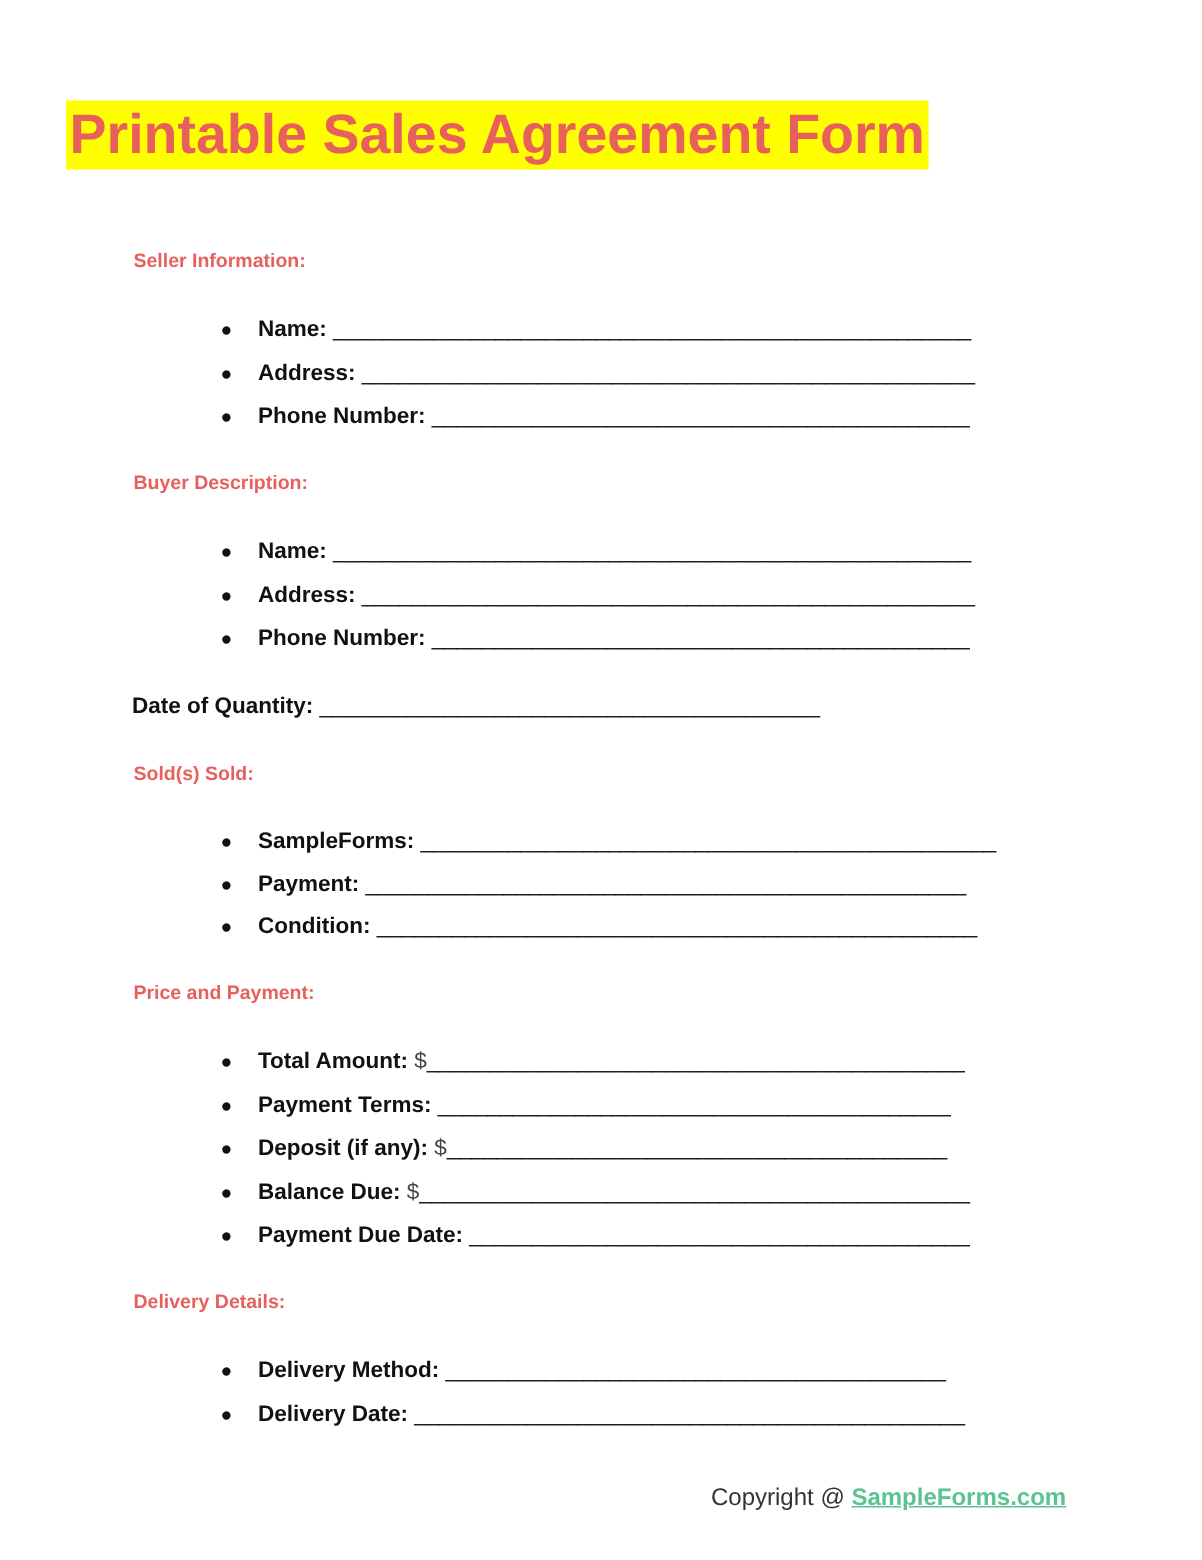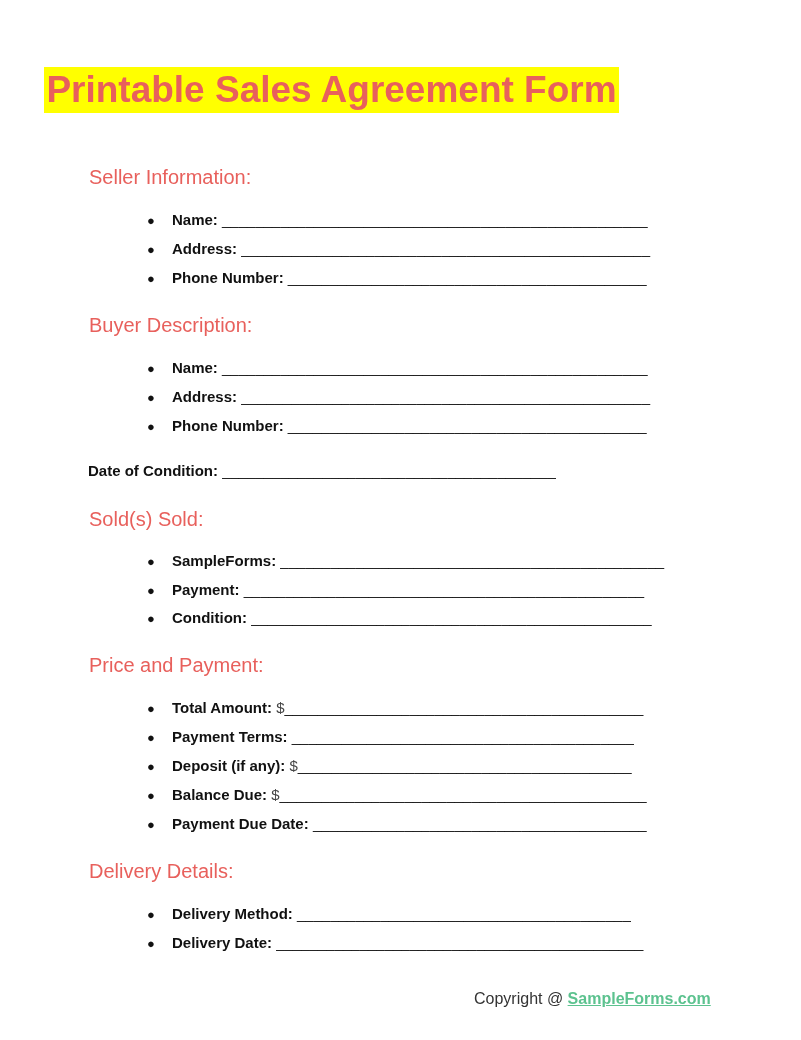--- a/index.html
+++ b/index.html
@@ -1,21 +1,21 @@
 <!DOCTYPE html>
 <html><head>
 <meta charset="utf-8">
 <style>
   html, body { margin:0; padding:0; background:#ffffff; }
   body { width:801px; height:1040px; position:relative; overflow:hidden;
          font-family:"Liberation Sans", sans-serif; color:#111; }
   .title-wrap { position:absolute; top:67px; left:0; width:663px; text-align:center; }
   .title { display:inline-block; background:#ffff00; color:#e8605c; font-weight:bold;
            font-size:37px; line-height:46px; padding:0 2px; }
-  .heading { position:absolute; left:89px; color:#e8605c; font-weight:normal; font-size:20px; }
+  .heading { position:absolute; left:89px; color:#e8605c; font-weight:bold; font-size:13px; }
   .item { position:absolute; left:111px; font-weight:bold; font-size:15px; white-space:nowrap;margin-left:36px; }
   .item .bullet { display:inline-block; width:25px; font-size:13px; }
   .item .dollar { font-weight:normal; color:#444; }
   .line { font-weight:normal; }
   .plain { position:absolute; left:88px; font-weight:bold; font-size:15px; white-space:nowrap; }
   .footer { position:absolute; top:990px; left:474px; font-size:16px; color:#333; }
   .footer a { color:#5cc28f; font-weight:bold; text-decoration:underline; }
 </style>
 </head>
 <body>
@@ -25,21 +25,21 @@
 <div class="heading" style="top:166px">Seller Information:</div>
 <div class="item" style="top:211px"><span class="bullet">●</span><span>Name:</span><span class="line"> ___________________________________________________</span></div>
 <div class="item" style="top:240px"><span class="bullet">●</span><span>Address:</span><span class="line"> _________________________________________________</span></div>
 <div class="item" style="top:269px"><span class="bullet">●</span><span>Phone Number:</span><span class="line"> ___________________________________________</span></div>
 
 <div class="heading" style="top:314px">Buyer Description:</div>
 <div class="item" style="top:359px"><span class="bullet">●</span><span>Name:</span><span class="line"> ___________________________________________________</span></div>
 <div class="item" style="top:388px"><span class="bullet">●</span><span>Address:</span><span class="line"> _________________________________________________</span></div>
 <div class="item" style="top:417px"><span class="bullet">●</span><span>Phone Number:</span><span class="line"> ___________________________________________</span></div>
 
-<div class="plain" style="top:462px"><span>Date of Condition:</span><span class="line"> ________________________________________</span></div>
+<div class="plain" style="top:462px"><span>Date of Quantity:</span><span class="line"> ________________________________________</span></div>
 
 <div class="heading" style="top:508px">Sold(s) Sold:</div>
 <div class="item" style="top:552px"><span class="bullet">●</span><span>SampleForms:</span><span class="line"> ______________________________________________</span></div>
 <div class="item" style="top:581px"><span class="bullet">●</span><span>Payment:</span><span class="line"> ________________________________________________</span></div>
 <div class="item" style="top:609px"><span class="bullet">●</span><span>Condition:</span><span class="line"> ________________________________________________</span></div>
 
 <div class="heading" style="top:654px">Price and Payment:</div>
 <div class="item" style="top:699px"><span class="bullet">●</span><span>Total Amount:</span><span class="dollar"> $</span><span class="line">___________________________________________</span></div>
 <div class="item" style="top:728px"><span class="bullet">●</span><span>Payment Terms:</span><span class="line"> _________________________________________</span></div>
 <div class="item" style="top:757px"><span class="bullet">●</span><span>Deposit (if any):</span><span class="dollar"> $</span><span class="line">________________________________________</span></div>

